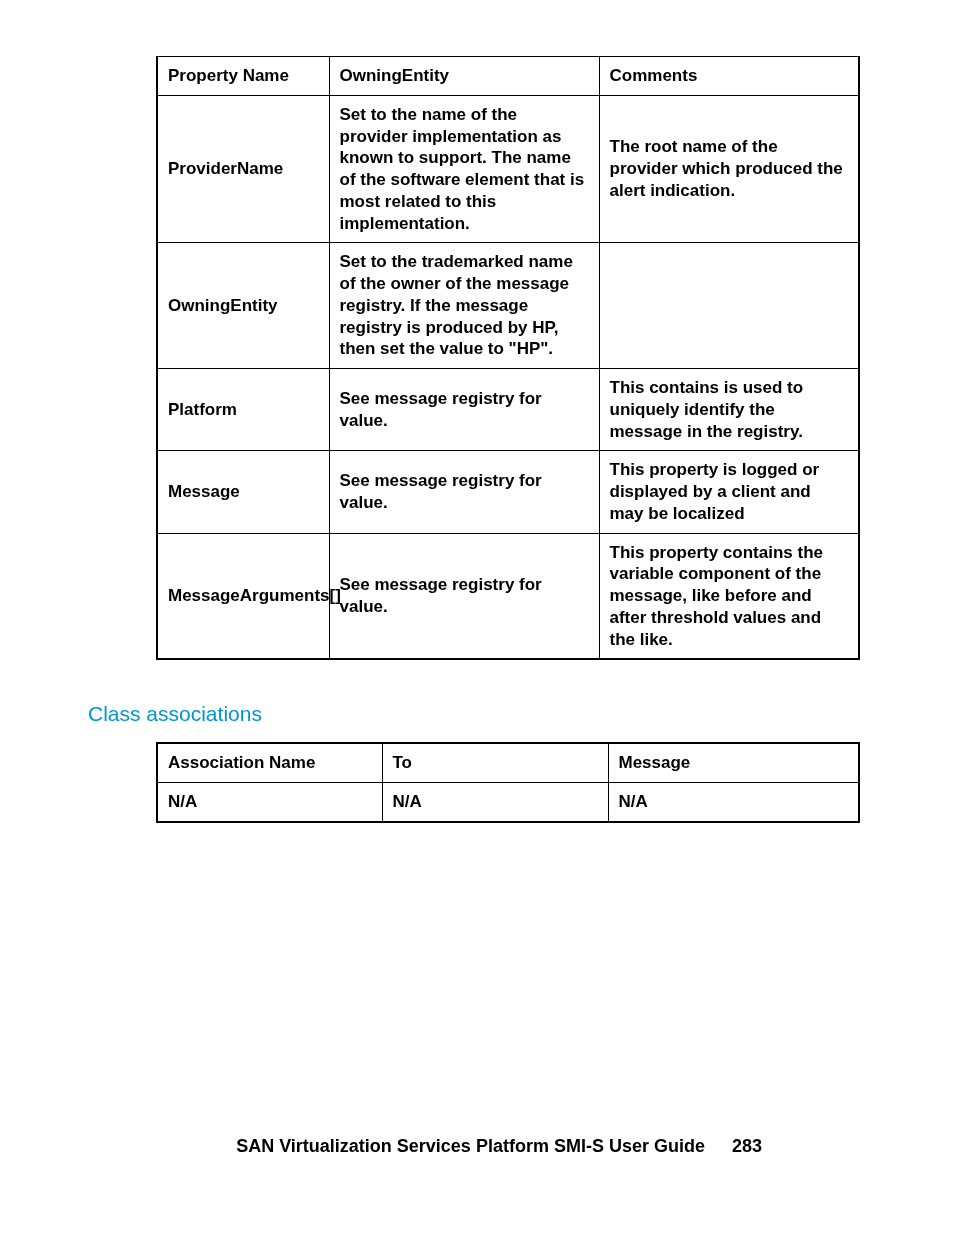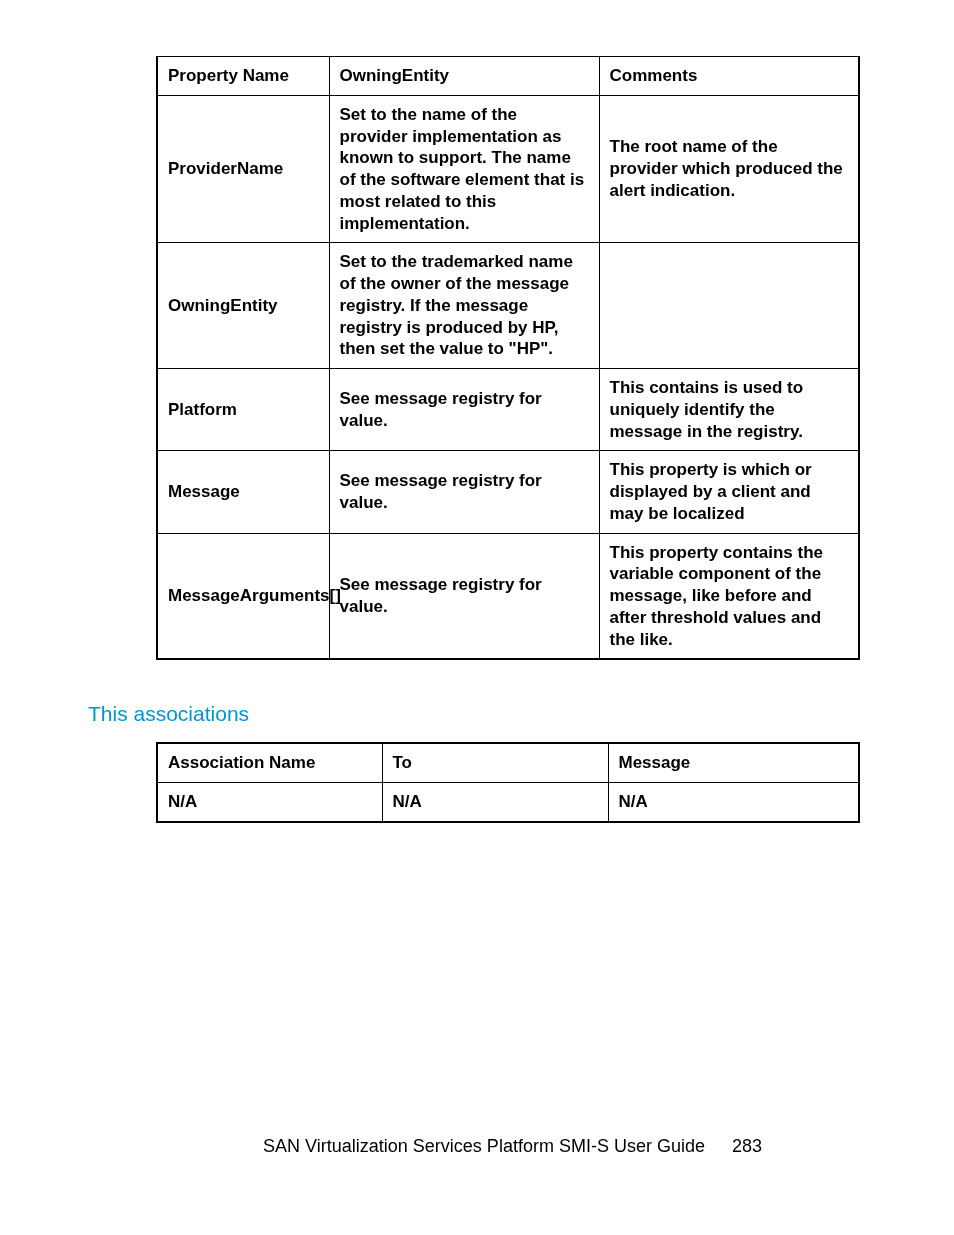--- a/index.html
+++ b/index.html
@@ -62,21 +62,21 @@
     color: #0096d6;
     font-size: 21px;
     font-weight: 400;
     margin: 42px 0 16px -68px;
   }
   .footer {
     position: absolute;
     bottom: 78px;
     right: 88px;
     font-size: 18px;
-    font-weight: 400;
+    font-weight: 700;
     color: #000;
   }
   .footer .pnum {
     margin-left: 22px;
   }
 </style>
 </head>
 <body>
 
 <div class="page">
@@ -107,31 +107,31 @@
           <td></td>
         </tr>
         <tr>
           <td>Platform</td>
           <td>See message registry for value.</td>
           <td>This contains is used to uniquely identify the message in the registry.</td>
         </tr>
         <tr>
           <td>Message</td>
           <td>See message registry for value.</td>
-          <td>This property is which or displayed by a client and may be localized</td>
+          <td>This property is logged or displayed by a client and may be localized</td>
         </tr>
         <tr>
           <td>MessageArguments[]</td>
           <td>See message registry for value.</td>
           <td>This property contains the variable component of the message, like before and after threshold values and the like.</td>
         </tr>
       </tbody>
     </table>
 
-    <div class="section-heading">This associations</div>
+    <div class="section-heading">Class associations</div>
 
     <table class="t2">
       <colgroup>
           <col class="a1">
           <col class="a2">
           <col class="a3">
         </colgroup>
       <thead>
         <tr>
           <th>Association Name</th>

